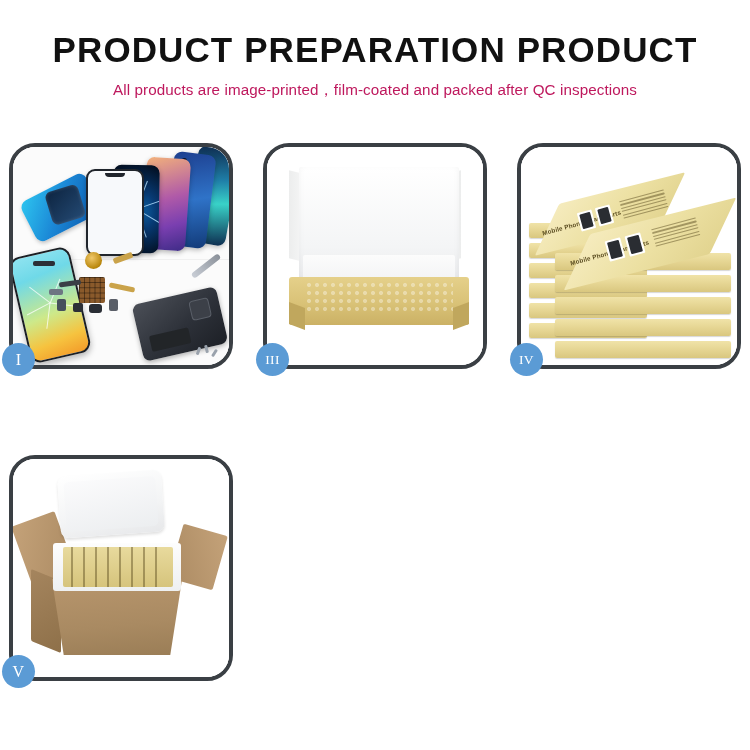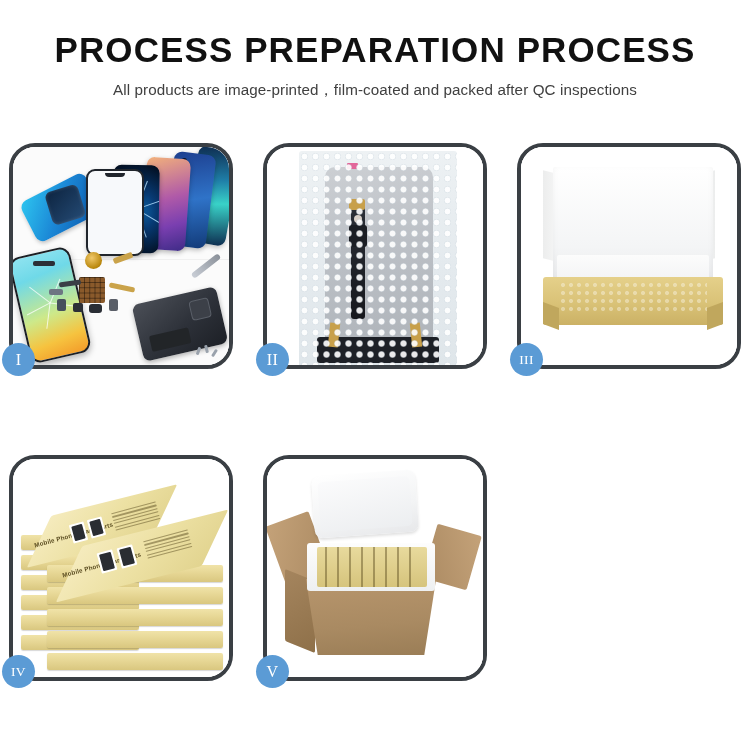--- a/index.html
+++ b/index.html
@@ -28,21 +28,21 @@
     letter-spacing: 1.1px;
     color: #111111;
     line-height: 1.05;
     white-space: nowrap;
     margin: 0;
   }
   #page-subtitle {
     font-family: "Liberation Sans", sans-serif;
     font-size: 15.2px;
     font-weight: normal;
-    color: #404040;
+    color: #be185d;
     letter-spacing: 0.1px;
     white-space: nowrap;
     margin: 11px 0 0 0;
   }
 
   
   #panel-grid {
     position: absolute;
     left: 9px;
     top: 143px;
@@ -395,21 +395,21 @@
     border-radius: 2px;
   }
   .sc-tab1 { position:absolute; left:76px; top:104px; width:18px; height:18px; background:rgba(140,116,84,.55); transform: skewY(13deg);}
   .sc-tab2 { position:absolute; left:76px; top:176px; width:18px; height:16px; background:rgba(140,116,84,.5); transform: skewY(13deg);}
   .sc-seam { position:absolute; left:102px; top:70px; width:2px; height:112px; background:rgba(120,98,68,.5); }
 </style>
 </head>
 <body>
 
 <div id="header">
-  <div id="page-title">PROCESS PREPARATION PROCESS</div>
+  <div id="page-title">PRODUCT PREPARATION PRODUCT</div>
   <div id="page-subtitle">All products are image-printed，film-coated and packed after QC inspections</div>
 </div>
 
 <div id="panel-grid">
 
   <div class="panel">
     <div class="panel-photo">
       <div class="ph-scene">
         <div class="divider"></div>
         <div class="phone-fan pf6"></div>
@@ -457,39 +457,20 @@
         <div class="screws">
           <i style="left:0;top:2px;transform:rotate(20deg)"></i>
           <i style="left:8px;top:0;transform:rotate(-14deg)"></i>
           <i style="left:16px;top:4px;transform:rotate(32deg)"></i>
         </div>
       </div>
     </div>
     <div class="badge">I</div>
   </div>
 
-  <div class="panel">
-    <div class="panel-photo">
-      <div class="bw-scene">
-        <div class="bw-bag">
-          <div class="bw-panelpart"></div>
-          <div class="bw-base"></div>
-          <div class="bw-flex"></div>
-          <div class="bw-ic"></div>
-          <div class="bw-conn"></div>
-          <div class="bw-dot"></div>
-          <div class="bw-tab-l"></div>
-          <div class="bw-tab-r"></div>
-          <div class="bw-label"></div>
-          <div class="bw-bubbles"></div>
-        </div>
-      </div>
-    </div>
-    <div class="badge">II</div>
-  </div>
 
   <div class="panel">
     <div class="panel-photo">
       <div class="kb-scene">
         <div class="kb-lid-flapL"></div>
         <div class="kb-lid-flapR"></div>
         <div class="kb-lid-back"></div>
         <div class="kb-foam"></div>
         <div class="kb-tray">
           <div class="kb-tray-inner"></div>

